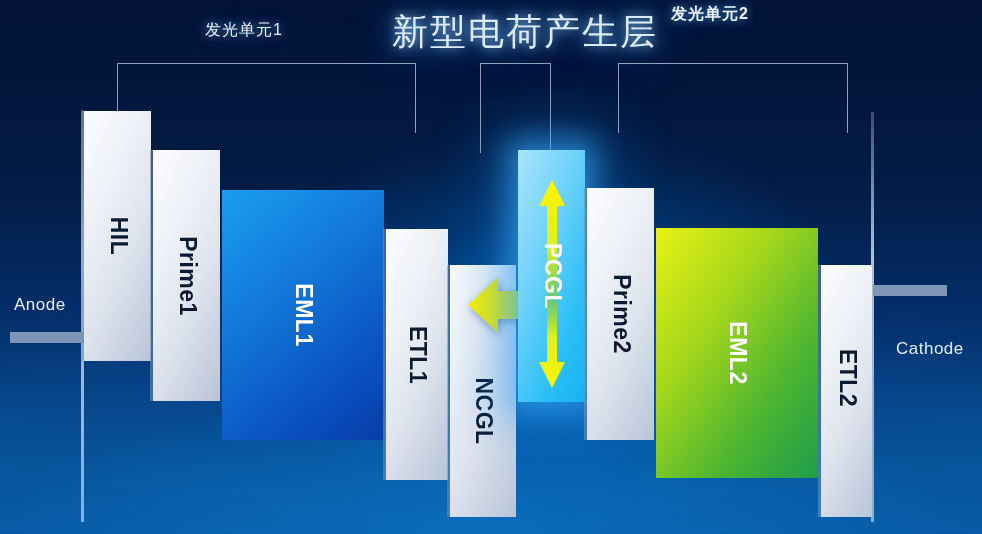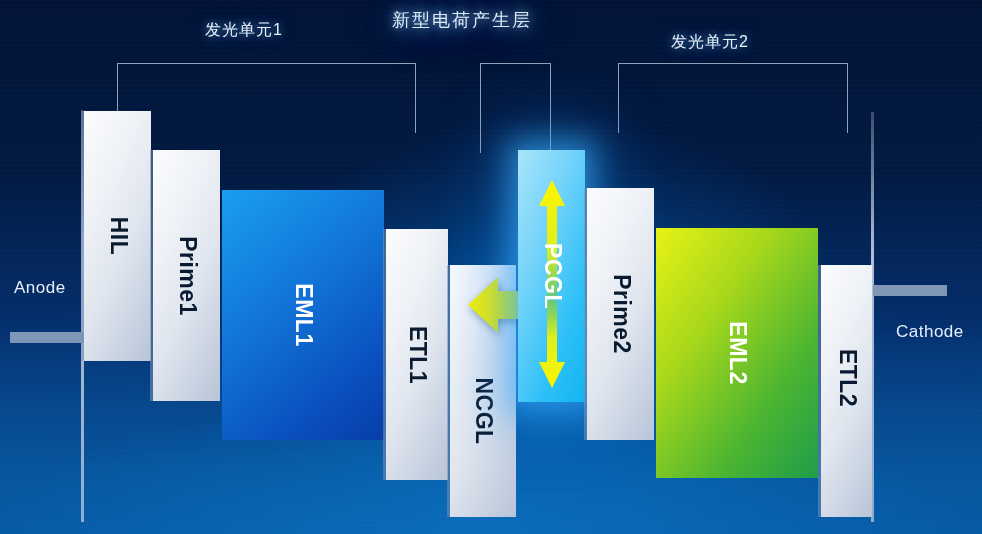--- a/index.html
+++ b/index.html
@@ -33,21 +33,21 @@
     position: absolute;
     color: #e9f1fb;
     font-size: 16px;
     letter-spacing: 1px;
     white-space: nowrap;
     text-shadow: 0 0 10px rgba(120,190,255,0.65), 0 0 22px rgba(60,140,230,0.45);
   }
   .title-label {
     position: absolute;
     color: #dce9f7;
-    font-size: 18px;
+    font-size: 36px;
     letter-spacing: 2px;
     white-space: nowrap;
     text-shadow: 0 0 12px rgba(150,210,255,0.9), 0 0 30px rgba(70,160,255,0.75),
                  0 0 50px rgba(40,120,220,0.5);
   }
   
   .bracket {
     position: absolute;
     border-left: 1.5px solid rgba(200,215,235,0.72);
     border-right: 1.5px solid rgba(200,215,235,0.72);
@@ -64,20 +64,21 @@
     position: absolute;
     height: 11px;
     background: #7f96b6;
   }
   .electrode-text {
     position: absolute;
     color: #e6eefa;
     font-size: 17px;
     letter-spacing: 0.5px;
     white-space: nowrap;
+    margin-top: 17px;
   }
   
   .bar {
     position: absolute;
     box-sizing: border-box;
   }
   .bar .bar-label {
     position: absolute;
     left: 50%;
     top: 50%;
@@ -115,21 +116,21 @@
 <body>
 
 <div id="stage">
 
   <div id="texture"></div>
 
   <div class="unit-label" style="left:205px; top:20px;">发光单元1</div>
 
   <div class="title-label" style="left:392px; top:8px;">新型电荷产生层</div>
 
-  <div class="unit-label" style="left:671px; top:32px;">发光单元2</div>
+  <div class="unit-label" style="left:671px; top:4px;font-weight:bold;">发光单元2</div>
 
   <div class="bracket" style="left:117px; top:63px; width:299px; height:70px;"></div>
   <div class="bracket" style="left:480px; top:63px; width:71px; height:90px;"></div>
   <div class="bracket" style="left:618px; top:63px; width:230px; height:70px;"></div>
 
   <div class="electrode-stem" style="left:81px; top:110px; height:412px;"></div>
   <div class="electrode-pad" style="left:10px; top:332px; width:74px;"></div>
   <div class="electrode-text" style="left:14px; top:278px;">Anode</div>
 
   <div class="electrode-stem" style="left:871px; top:112px; height:410px;"></div>

